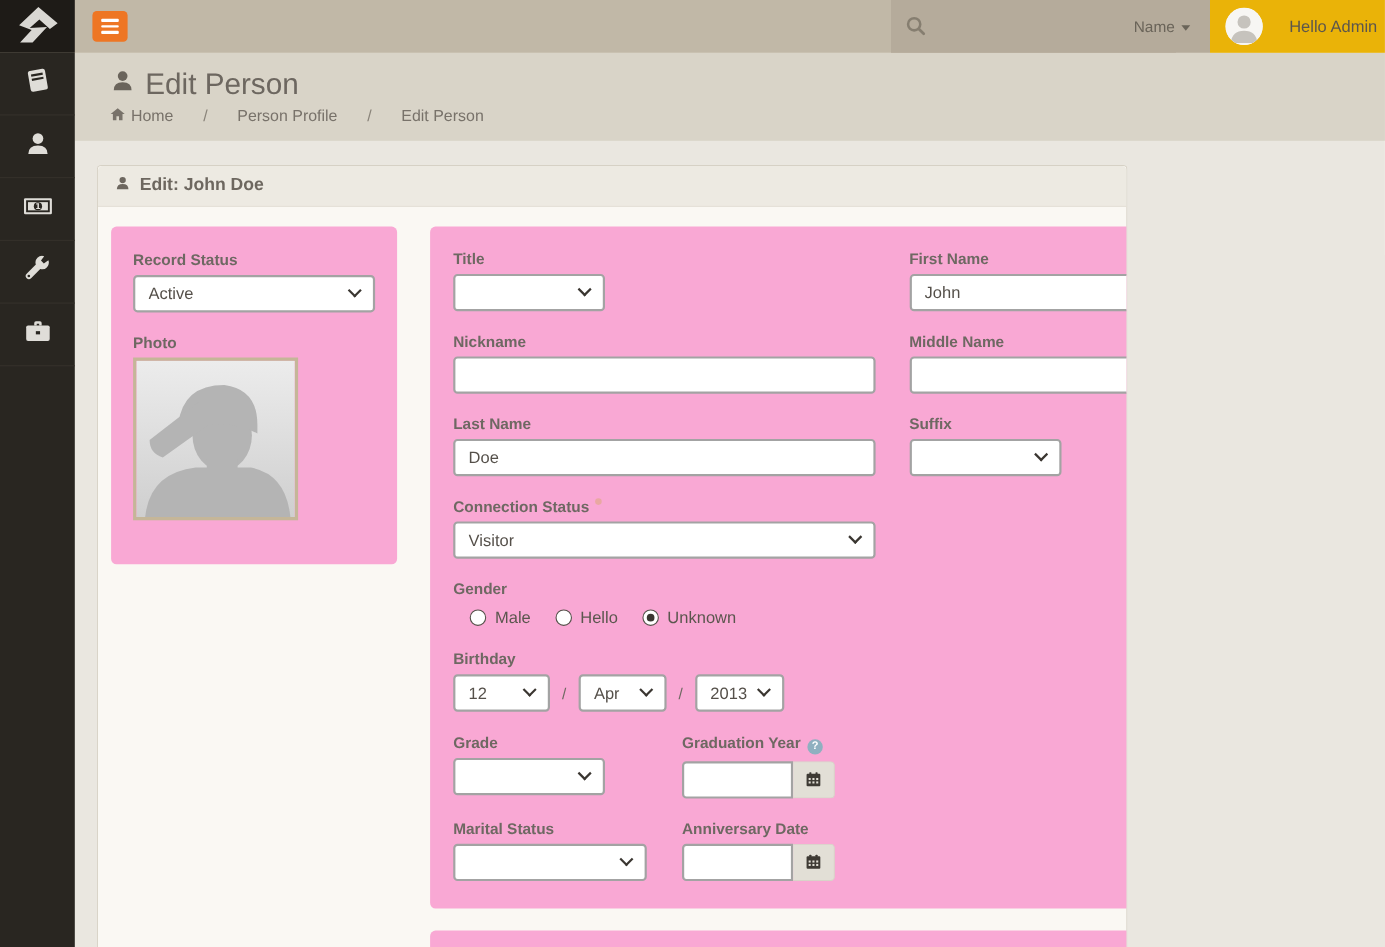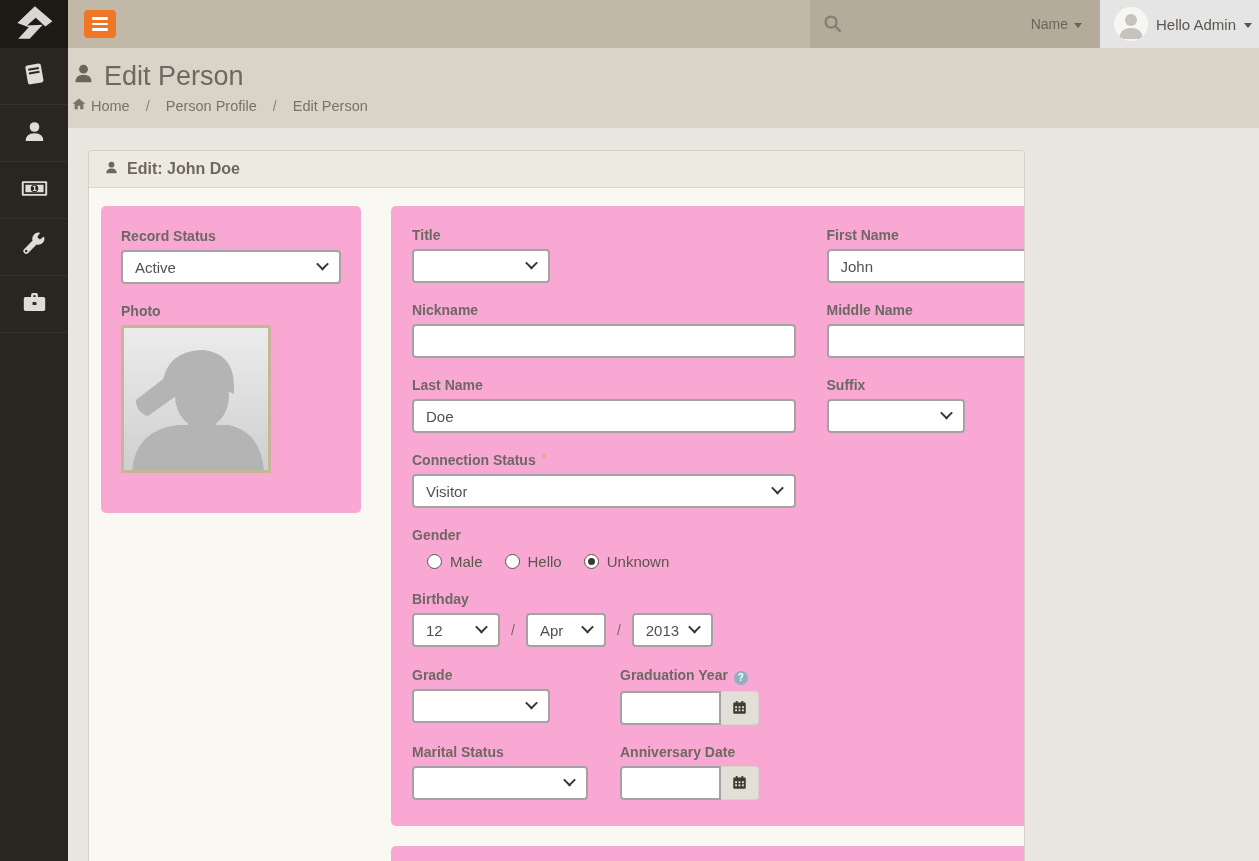--- a/index.html
+++ b/index.html
@@ -16,37 +16,37 @@
   .logo-block { position:absolute; left:0; top:0; width:68px; height:48px; background:#1e1b17;
     display:flex; align-items:center; justify-content:center; cursor:pointer; }
   .hamburger-btn { position:absolute; left:84px; top:10px; width:32px; height:28px;
     background:#ee7624; border:none; border-radius:4px; cursor:pointer;
     display:flex; flex-direction:column; align-items:center; justify-content:center; gap:3px; }
   .hamburger-btn span { display:block; width:16px; height:2.5px; background:#fff; border-radius:1px; }
   .search-zone { position:absolute; left:810px; top:0; width:290px; height:48px; background:#b5ab9b; cursor:text; }
   .search-zone .mag { position:absolute; left:12px; top:13px; }
   .name-dropdown { position:absolute; right:18px; top:0; height:48px; display:flex; align-items:center;
     gap:6px; font-size:14px; color:#6a6459; cursor:pointer; }
-  .admin-zone { position:absolute; left:1100px; top:0; width:159px; height:48px; background:#e5e5e5;
-    display:flex; align-items:center; padding-left:14px; gap:8px; cursor:pointer; }
+  .admin-zone { position:absolute; left:1100px; top:0; width:159px; height:48px; background:#eab308;
+    display:flex; align-items:center; padding-left:14px; gap:24px; cursor:pointer; }
   .avatar { width:34px; height:34px; border-radius:50%; background:#f7f6f3; overflow:hidden; flex:none; }
   .admin-zone .greet { font-size:15px; color:#5c564d; white-space:nowrap; }
   .caret { width:0; height:0; border-left:4.5px solid transparent; border-right:4.5px solid transparent;
     border-top:5px solid #6a6459; margin-top:2px; }
   .admin-zone .caret { border-top-color:#5c564d; }
   
   .sidebar { position:absolute; left:0; top:48px; width:68px; height:813px; background:#292621; z-index:4; }
   .sidebar-item { height:57px; display:flex; align-items:center; justify-content:center;
     border-bottom:1px solid #35312b; cursor:pointer; }
   .sidebar-item svg { opacity:.95; }
   
   .crumb-band { position:absolute; left:68px; top:48px; width:1191px; height:80px; background:#d9d4c8;
-    padding:13px 0 0 4px; }
+    padding:13px 0 0 32px; }
   .page-title { font-size:27px; font-weight:normal; color:#6d6760; display:flex; align-items:center; gap:9px; }
-  .breadcrumb { margin-top:5px; font-size:14.5px; color:#78726a; display:flex; align-items:center; gap:13px; }
+  .breadcrumb { margin-top:5px; font-size:14.5px; color:#78726a; display:flex; align-items:center; gap:24px; }
   .breadcrumb a { color:#78726a; text-decoration:none; cursor:pointer; display:flex; align-items:center; gap:5px; }
   .breadcrumb .sep { color:#8a847a; padding:0 3px; }
   
   .panel { position:absolute; left:88px; top:150px; width:937px; height:711px;
     background:#faf8f3; border:1px solid #d6d1c5; border-bottom:none; border-radius:4px 4px 0 0; overflow:hidden; }
   .panel-heading { height:37px; background:#edeae2; border-bottom:1px solid #dad5c9;
     display:flex; align-items:center; gap:8px; padding:0 15px;
     font-size:16px; font-weight:bold; color:#6d675f; border-radius:4px 4px 0 0; }
   .card { position:absolute; background:#f9a8d4; border-radius:5px; }
   .left-card { left:12px; top:55px; width:260px; height:307px; padding:22px 20px; }

